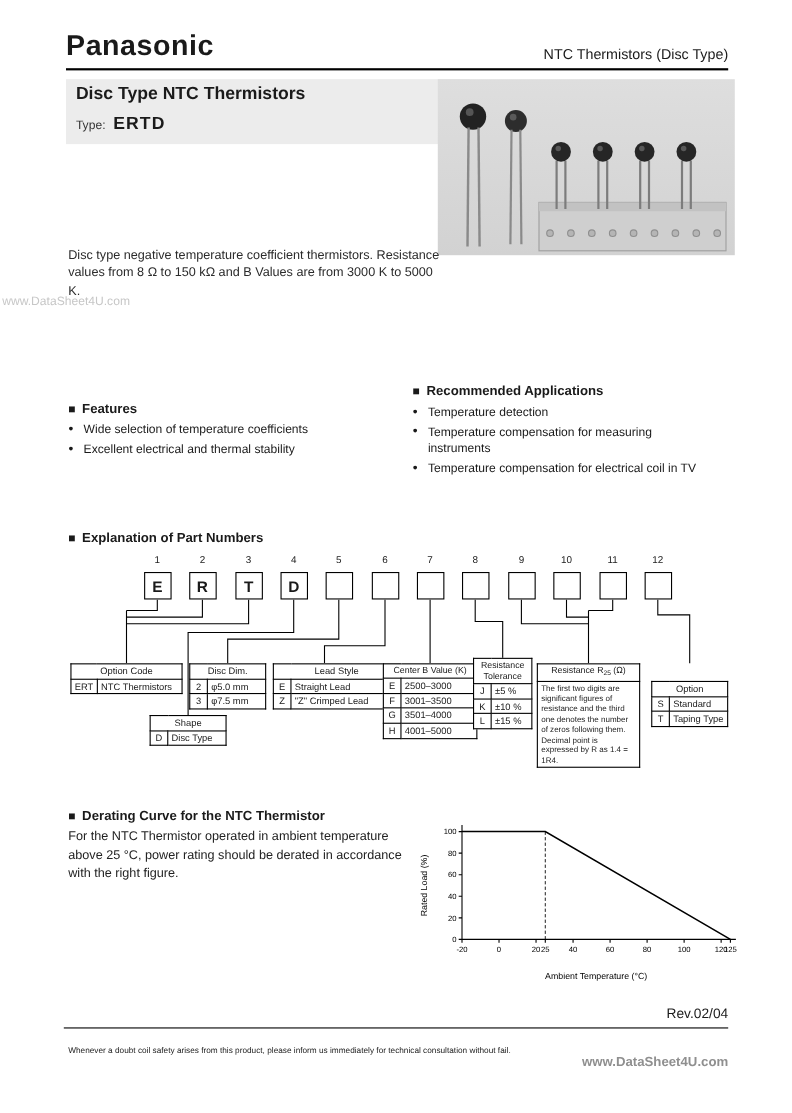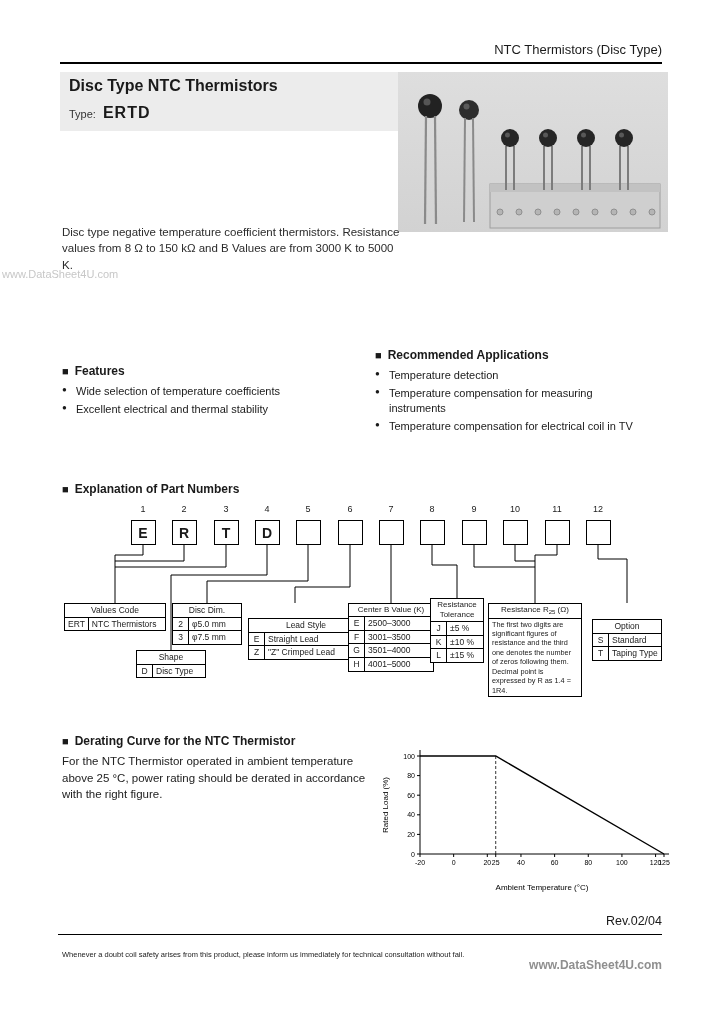--- a/index.html
+++ b/index.html
@@ -67,20 +67,21 @@
   .notes1 { left:62px; top:940px; font-size:7.5px; color:#222; }
   .notes1 .gap { margin-left:34px; }
   .notes2 { left:62px; top:950px; font-size:7.5px; color:#222; }
   .wm-bottom { right:58px; top:958px; font-size:12px; font-weight:bold; color:#8f8f8f; }
 </style>
 </head>
 <body>
 
 <div class="page">
 
+  <div class="abs brand">Panasonic</div>
   <div class="abs family">NTC Thermistors (Disc Type)</div>
   <div class="abs header-rule"></div>
 
   <div class="abs title-block">
     <div class="doc-title">Disc Type NTC Thermistors</div>
     <div class="type-line">
       <span class="type-label">Type:</span><span class="type-value">ERTD</span>
     </div>
   </div>
 
@@ -207,21 +208,21 @@
       <polyline points="515,0 515,16 535,16"></polyline>
       <polyline points="557,0 557,10 535,10"></polyline>
       <line x1="535" y1="10" x2="535" y2="58"></line>
       <polyline points="598,0 598,14 627,14 627,58"></polyline>
     </g>
   </svg>
 
   <table class="pn-table" style="left:64px; top:603px; width:102px;">
     <tbody>
         <tr>
-          <th colspan="2">Values Code</th>
+          <th colspan="2">Option Code</th>
         </tr>
     <tr>
       <td class="code">ERT</td>
       <td>NTC Thermistors</td>
     </tr>
   </tbody>
     </table>
 
   <table class="pn-table" style="left:172px; top:603px; width:70px;">
     <tbody>
@@ -244,21 +245,21 @@
         <tr>
           <th colspan="2">Shape</th>
         </tr>
     <tr>
           <td class="code">D</td>
           <td>Disc Type</td>
         </tr>
   </tbody>
     </table>
 
-  <table class="pn-table" style="left:248px; top:618px; width:116px;">
+  <table class="pn-table" style="left:248px; top:603px; width:116px;">
     <tbody>
         <tr>
           <th colspan="2">Lead Style</th>
         </tr>
     <tr>
           <td class="code">E</td>
           <td>Straight Lead</td>
         </tr>
     <tr>
           <td class="code">Z</td>

